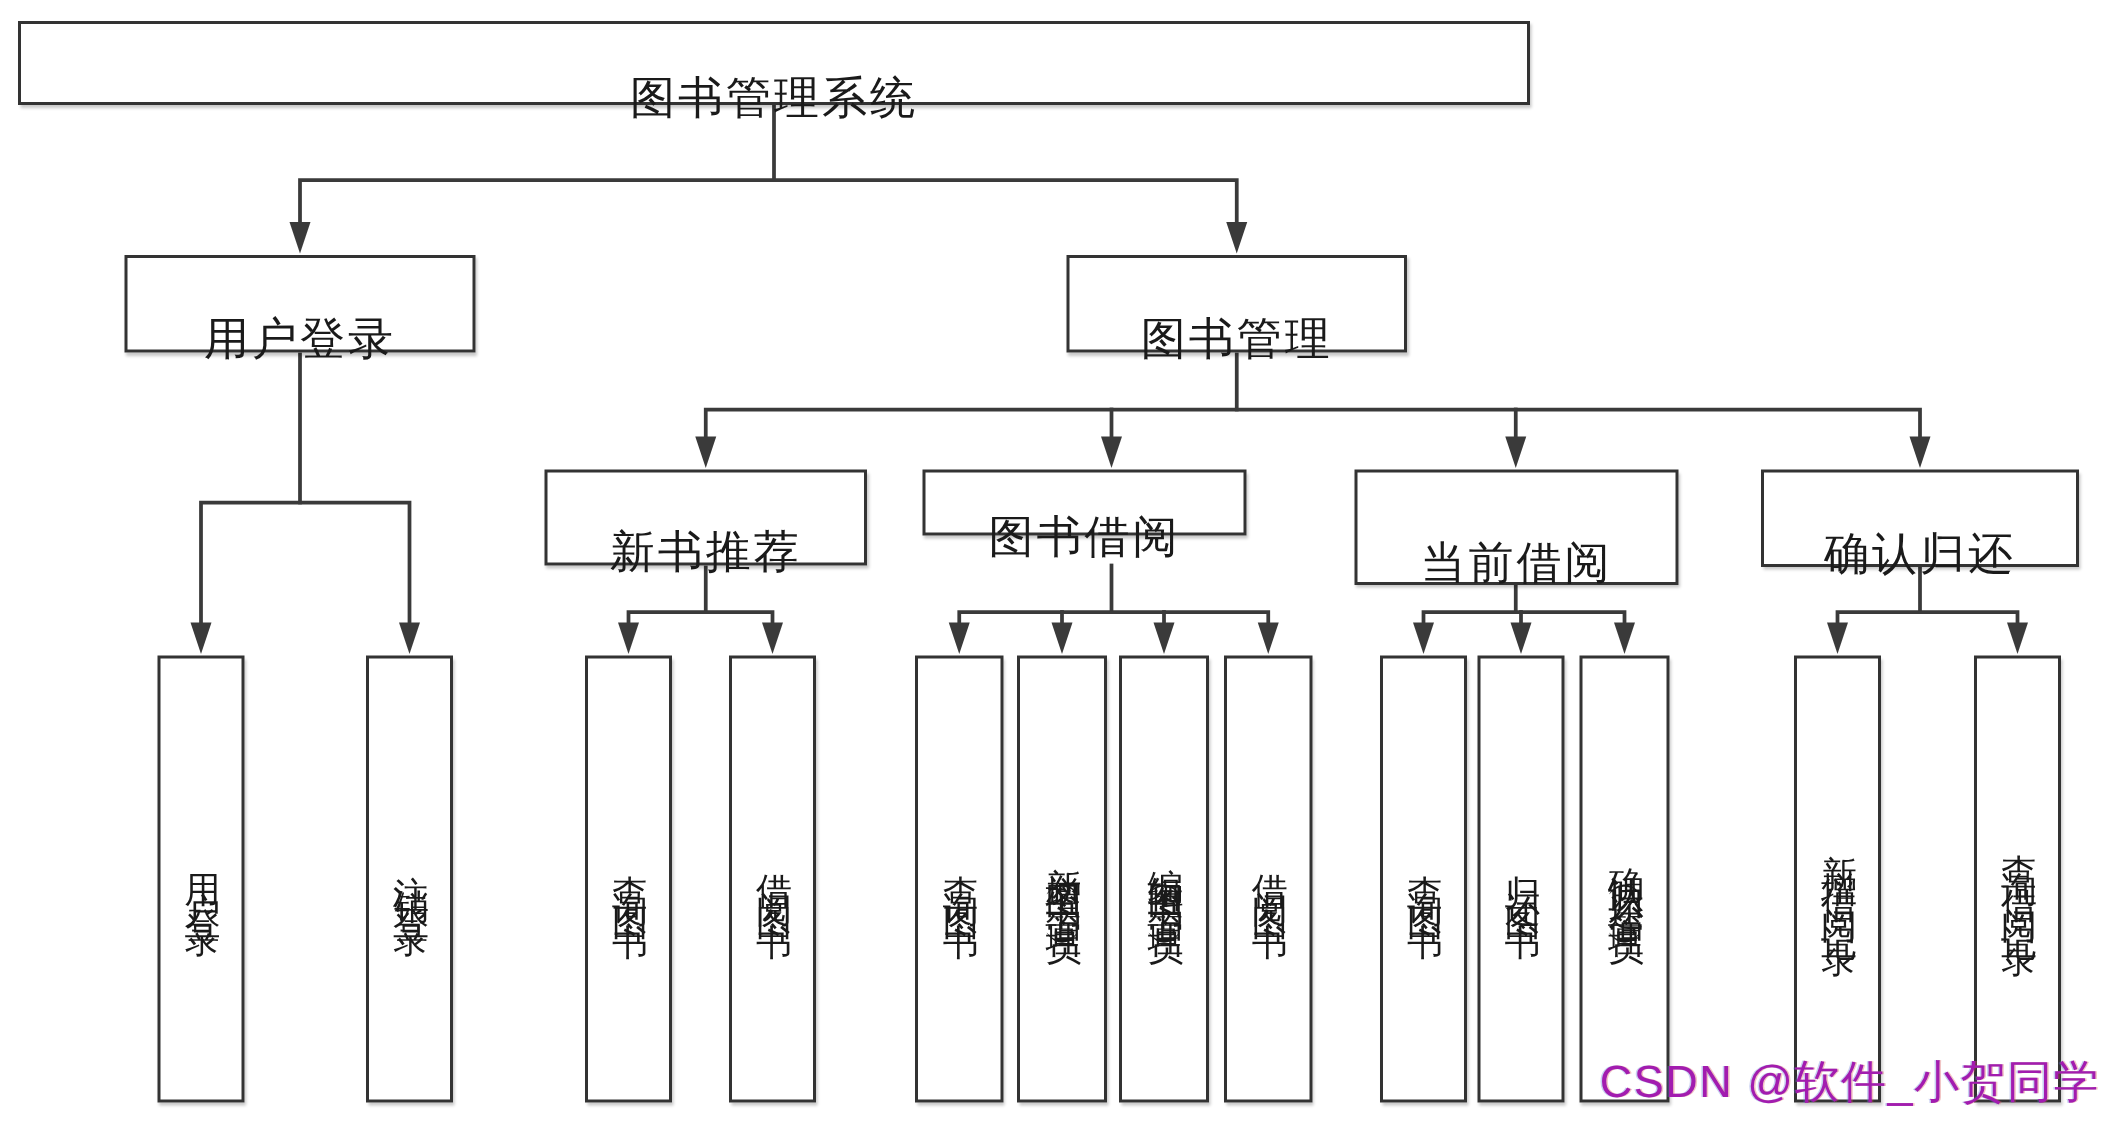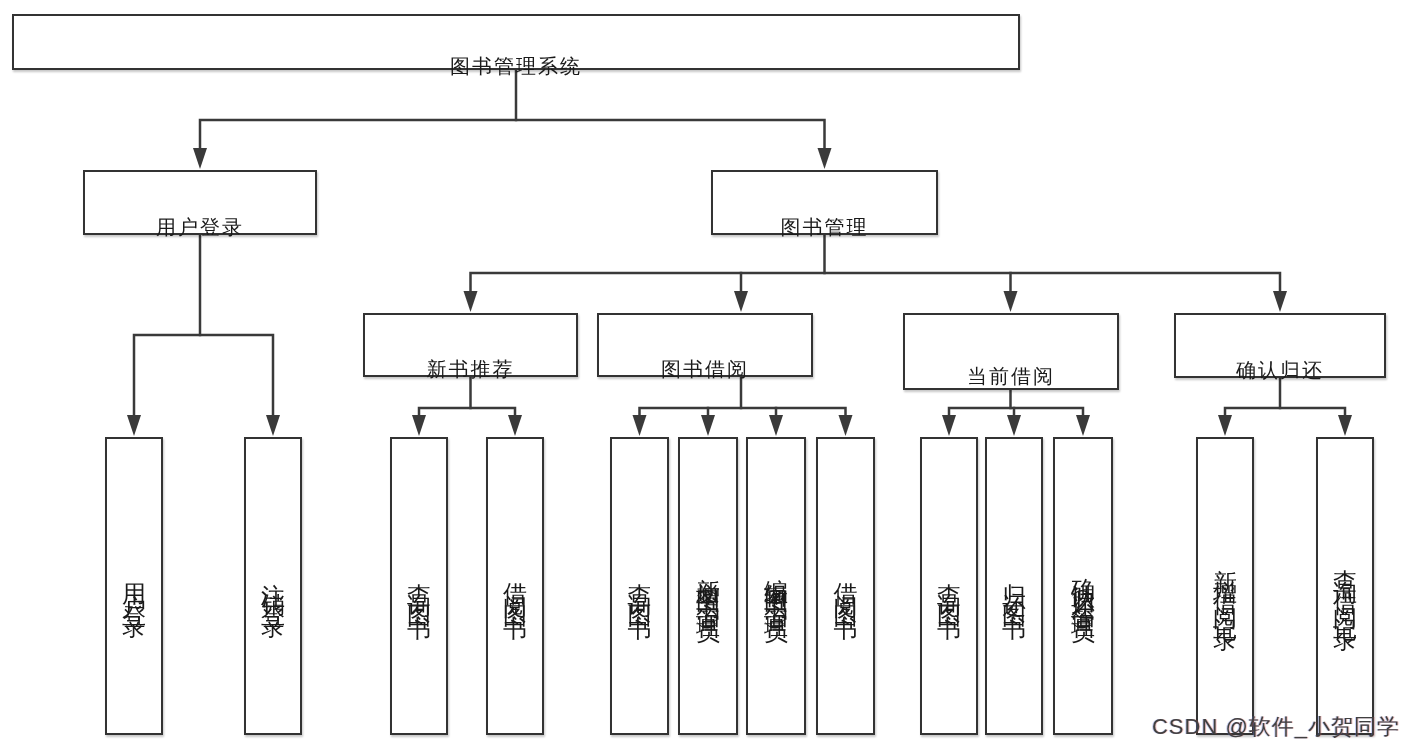--- a/index.html
+++ b/index.html
@@ -14,21 +14,21 @@
   .wires{position:absolute;left:0;top:0;z-index:1;}
   .hbox{
     position:absolute;z-index:2;
     background:#ffffff;
     border:2.5px solid #333333;
     box-shadow:1px 2px 2px rgba(0,0,0,.22);
     display:flex;align-items:center;justify-content:center;
     box-sizing:border-box;
   }
   .hbox .lbl{
-    font-size:20px;letter-spacing:2px;line-height:1;
+    font-size:30px;letter-spacing:2px;line-height:1;
     white-space:nowrap;
     margin-top:48px;
   }
   .vbox{
     position:absolute;z-index:2;
     background:#ffffff;
     border:2.5px solid #333333;
     box-shadow:1px 2px 2px rgba(0,0,0,.22);
     display:flex;align-items:center;justify-content:center;
     box-sizing:border-box;
@@ -36,22 +36,22 @@
   .vtext{
     writing-mode:vertical-rl;
     font-size:24px;line-height:1;
     letter-spacing:6px;
   }
   .vtext.sp{letter-spacing:11px;}   
   .vtext.spm{letter-spacing:12px;}  
   .watermark{
     position:absolute;z-index:3;
     right:5px;bottom:5px;
-    font-size:22px;letter-spacing:1px;
-    color:#404040;
+    font-size:30px;letter-spacing:1px;
+    color:#a21caf;
     text-shadow:1px 0 0 rgba(214,88,88,.35), -1px 0 0 rgba(96,118,214,.35);
     white-space:nowrap;
   }
 </style>
 </head>
 <body>
 
 <div class="canvas">
 
   <svg class="wires" width="1405" height="747" viewBox="0 0 1405 747">
@@ -116,21 +116,21 @@
   <div class="hbox" style="left:83px;top:170px;width:234px;height:65px">
     <span class="lbl">用户登录</span>
   </div>
   <div class="hbox" style="left:363px;top:313px;width:215px;height:64px">
     <span class="lbl">新书推荐</span>
   </div>
 
   <div class="hbox" style="left:711px;top:170px;width:227px;height:65px">
     <span class="lbl">图书管理</span>
   </div>
-  <div class="hbox" style="left:597px;top:313px;width:216px;height:64px">
+  <div class="hbox" style="left:615px;top:313px;width:216px;height:44px">
     <span class="lbl">图书借阅</span>
   </div>
   <div class="hbox" style="left:903px;top:313px;width:216px;height:77px">
     <span class="lbl">当前借阅</span>
   </div>
   <div class="hbox" style="left:1174px;top:313px;width:212px;height:65px">
     <span class="lbl">确认归还</span>
   </div>
 
   <div class="vbox" style="left:105px;top:437px;width:58px;height:298px">

